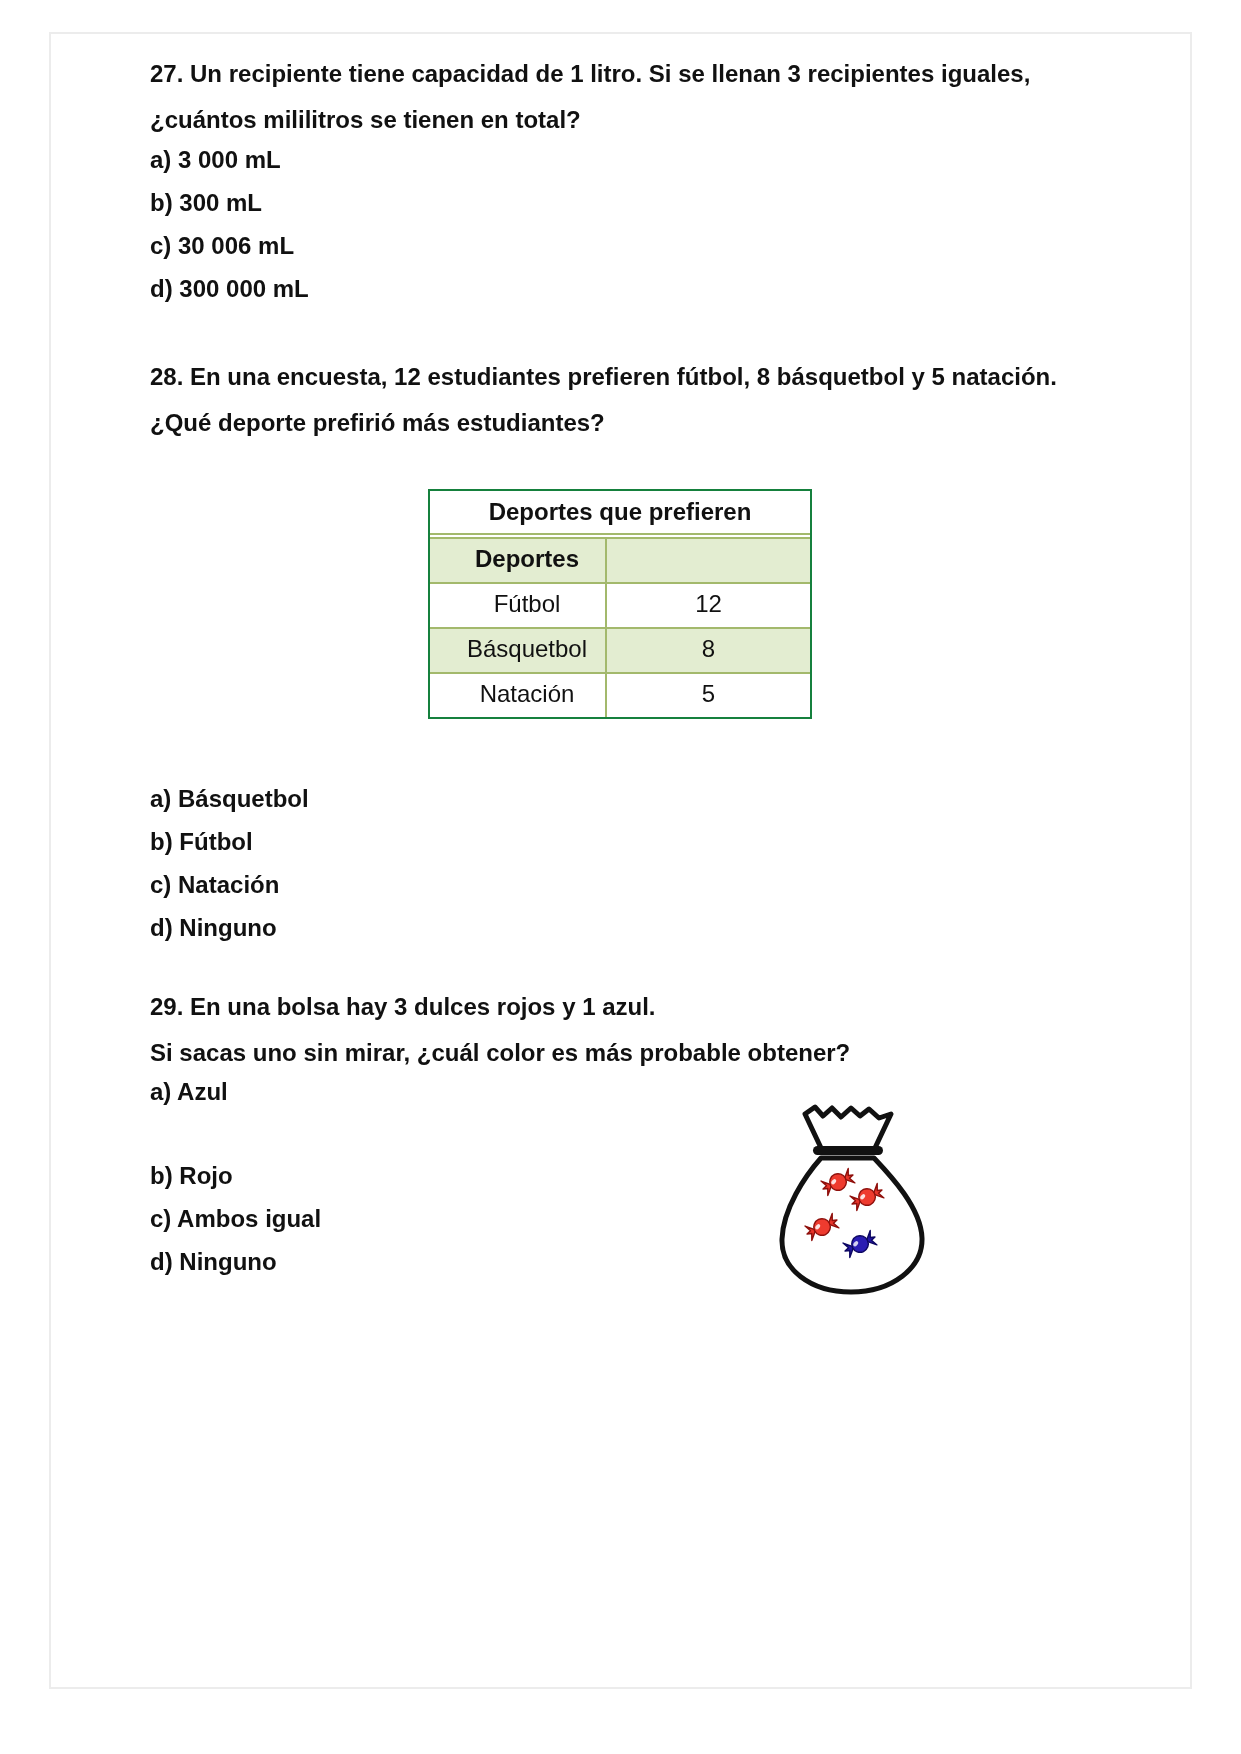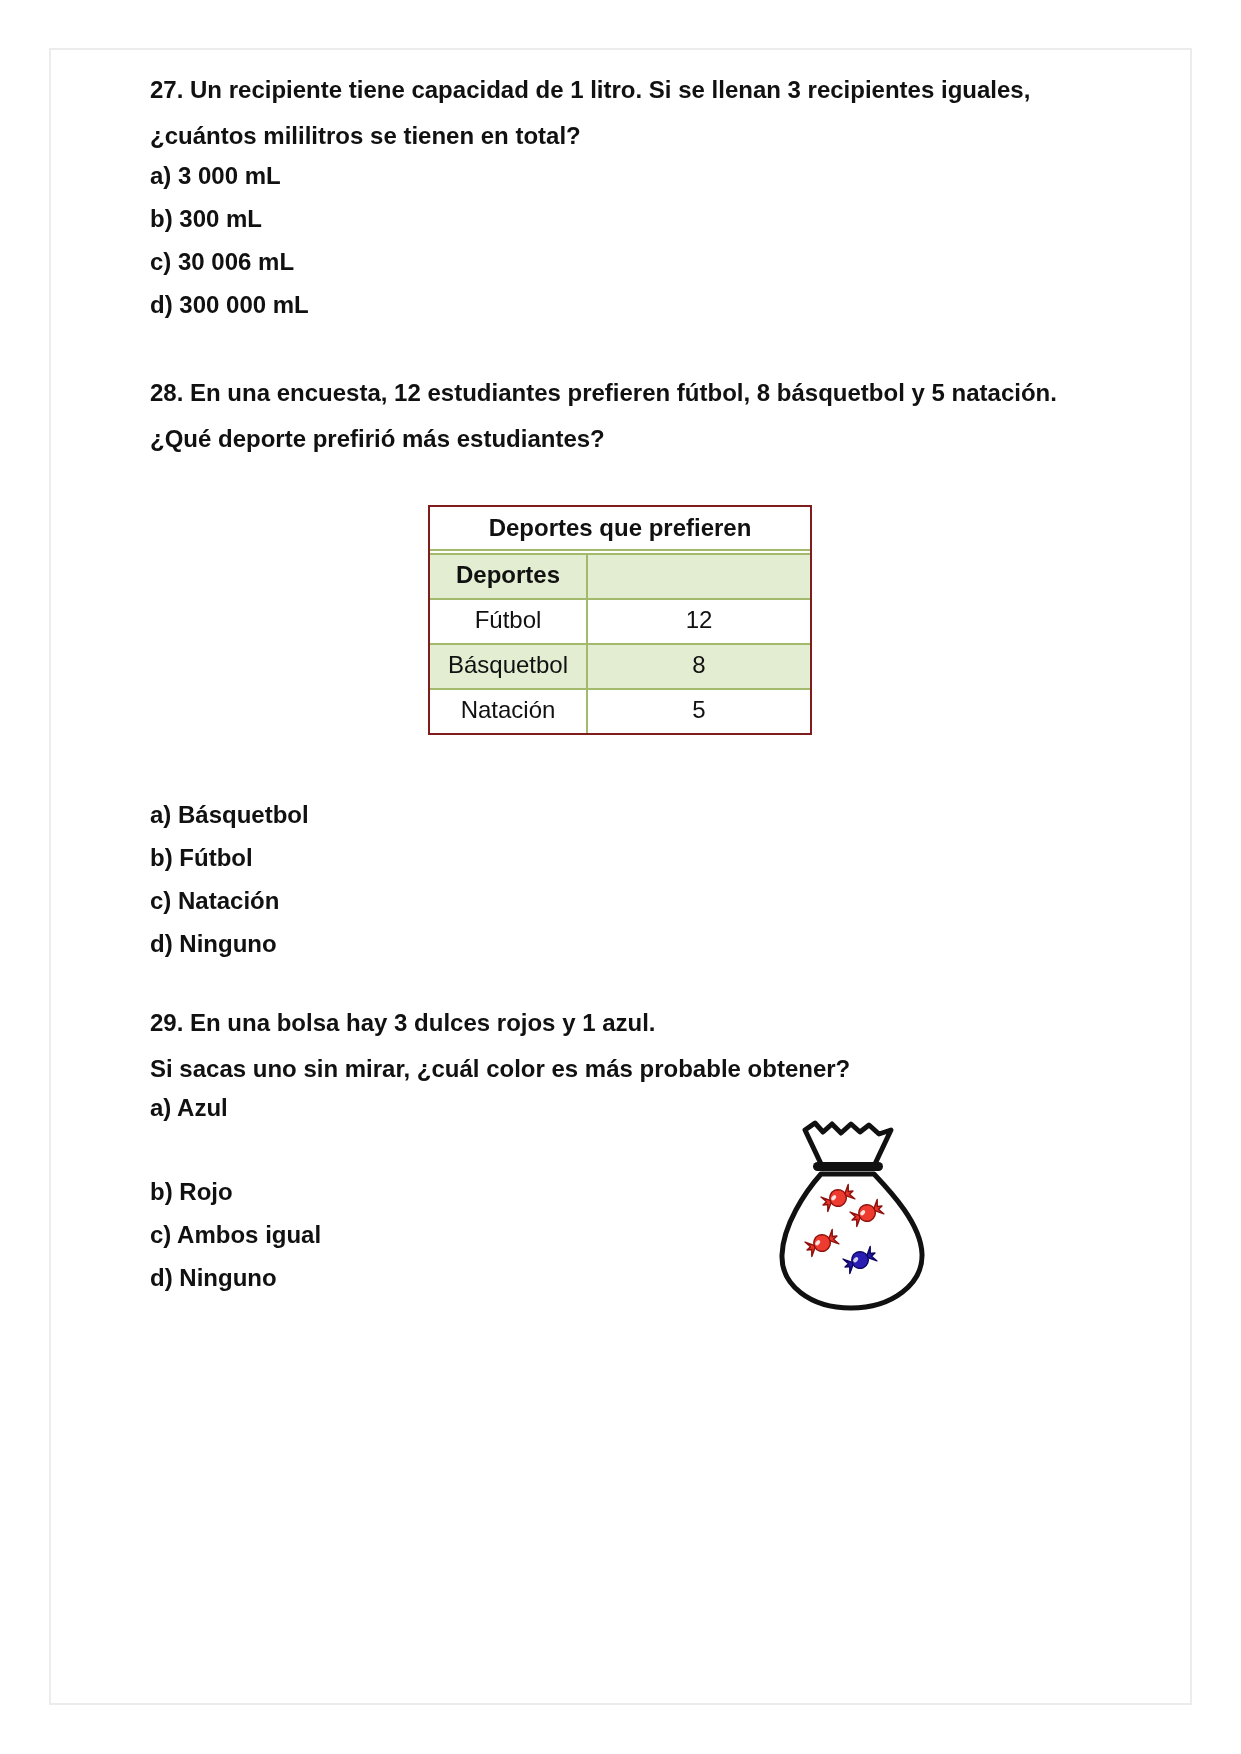--- a/index.html
+++ b/index.html
@@ -12,21 +12,21 @@
   }
   body {
     position: relative;
     width: 1241px;
     height: 1754px;
     overflow: hidden;
   }
   .page {
     position: absolute;
     left: 49px;
-    top: 48px;
+    top: 32px;
     width: 1143px;
     height: 1657px;
     box-sizing: border-box;
     background: #ffffff;
     border: 2px solid #ececec;
   }
   .abs { position: absolute; }
   .stem {
     left: 99px;
     font-size: 24px;
@@ -42,37 +42,38 @@
     white-space: nowrap;
   }
   .opts div { height: 43px; }
 
   
   .qtable {
     left: 377px;
     top: 455px;
     width: 384px;
     box-sizing: border-box;
-    border: 2px solid #7f1d1d;
+    border: 2px solid #15803d;
     background: #ffffff;
     font-size: 24px;
   }
   .t-title {
     height: 42px;
     border-bottom: 2px solid #a3b96c;
     margin-bottom: 2px;
     font-weight: bold;
     display: flex;
     align-items: center;
     justify-content: center;
   }
   .t-row {
     display: flex;
     border-top: 2px solid #a3b96c;
     height: 43px;
+    padding-left: 19px;
   }
   .t-row.green { background: #e3edd1; }
   .t-row.bold { font-weight: bold; }
   .t-cell-sport {
     width: 158px;
     box-sizing: border-box;
     border-right: 2px solid #a3b96c;
     display: flex;
     align-items: center;
     justify-content: center;

